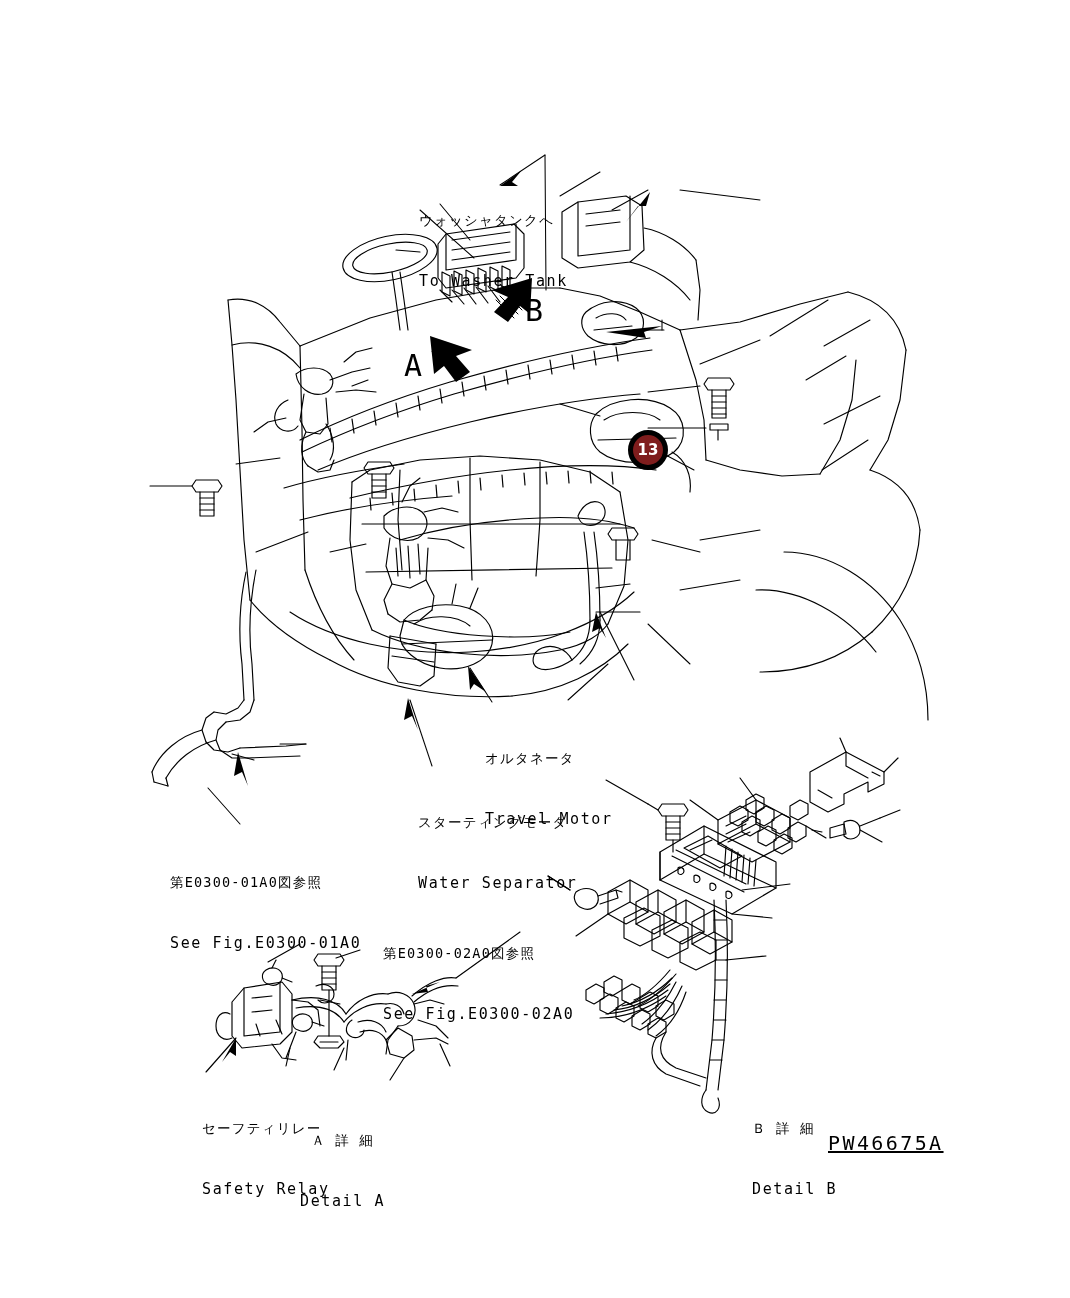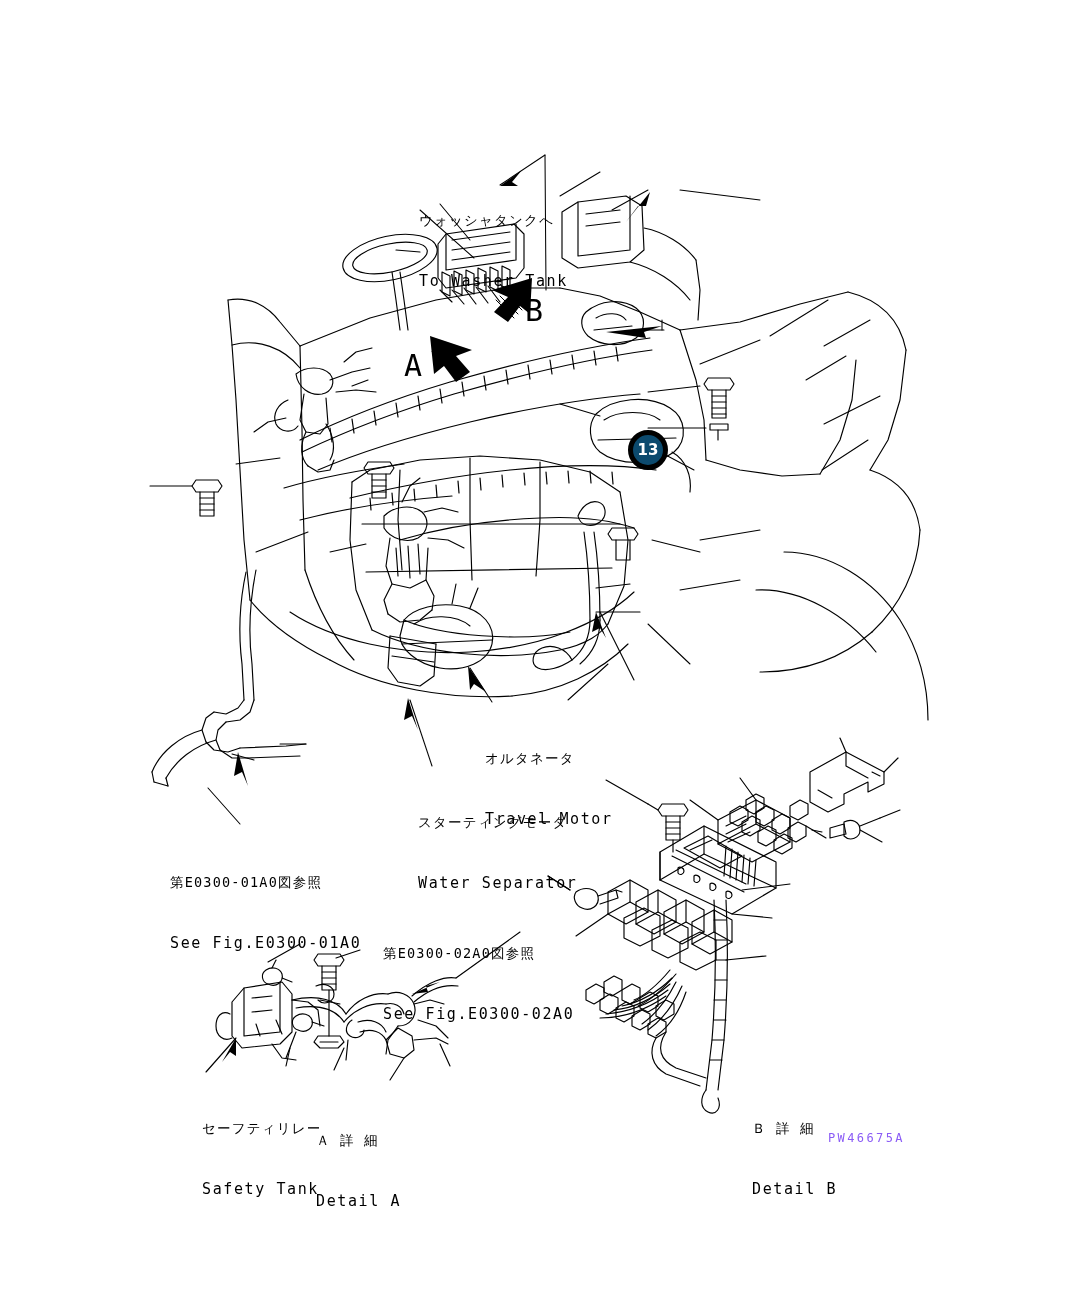--- a/index.html
+++ b/index.html
@@ -36,42 +36,43 @@
   .lbl .en {
     display: block;
     font-size: 15px;
     letter-spacing: 1.6px;
   }
   .marker {
     position: absolute;
     width: 40px;
     height: 40px;
     border-radius: 50%;
-    background: #0c4a6e;
+    background: #7f1d1d;
     border: 5px solid #000000;
     box-sizing: border-box;
     color: #ffffff;
     font-size: 15px;
     font-weight: bold;
     display: flex;
     align-items: center;
     justify-content: center;
     font-family: "DejaVu Sans", "Liberation Sans", sans-serif;
   }
   .secletter {
     position: absolute;
     font-size: 30px;
     color: #000;
     font-family: "DejaVu Sans Mono", "Liberation Mono", monospace;
   }
   .dwgno {
     position: absolute;
-    font-size: 12px;
+    font-size: 20px;
     letter-spacing: 2.4px;
-    color: #8b5cf6;
+    color: #000000;
+    text-decoration: underline;
   }
 </style>
 </head>
 <body>
 
 <div id="page">
 
   <svg id="artwork" viewBox="0 0 1070 1298" xmlns="http://www.w3.org/2000/svg">
     <g fill="none" stroke="#000" stroke-width="1.15" stroke-linecap="round" stroke-linejoin="round">
 
@@ -609,24 +610,24 @@
     <span class="en">See Fig.E0300-01A0</span>
   </div>
 
   <div class="lbl" style="left:383px; top:903px;">
     <span class="jp">第E0300-02A0図参照</span>
     <span class="en">See Fig.E0300-02A0</span>
   </div>
 
   <div class="lbl" style="left:166px; top:1078px;margin-left:36px;">
     <span class="jp">セーフティリレー</span>
-    <span class="en">Safety Tank</span>
-  </div>
-
-  <div class="lbl" style="left:316px; top:1090px;">
+    <span class="en">Safety Relay</span>
+  </div>
+
+  <div class="lbl" style="left:300px; top:1090px;text-align:center;">
     <span class="jp">Ａ 詳 細</span>
     <span class="en">Detail A</span>
   </div>
 
   <div class="lbl" style="left:752px; top:1078px;">
     <span class="jp">Ｂ 詳 細</span>
     <span class="en">Detail B</span>
   </div>
 
   <div class="secletter" style="left:404px; top:348px;">A</div>

